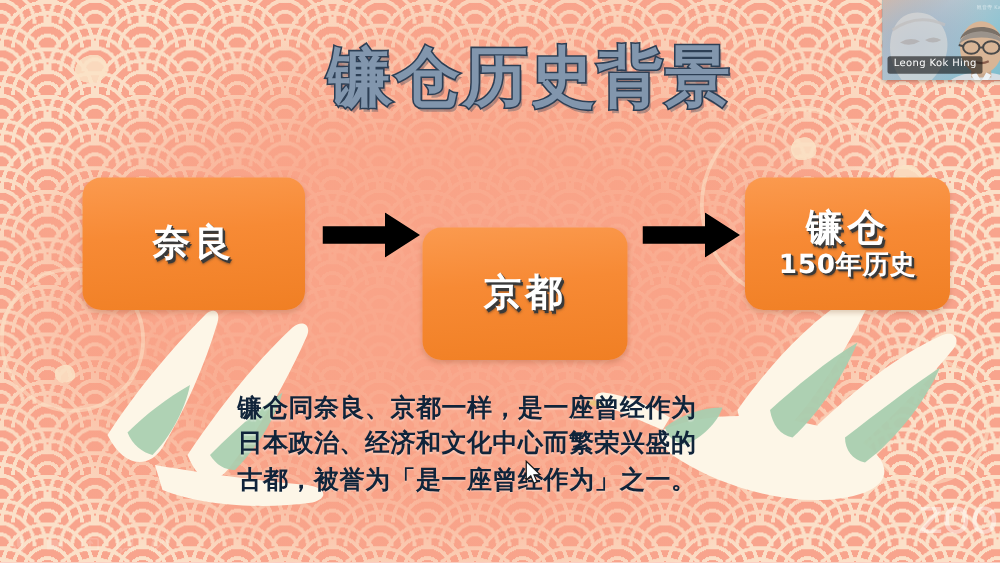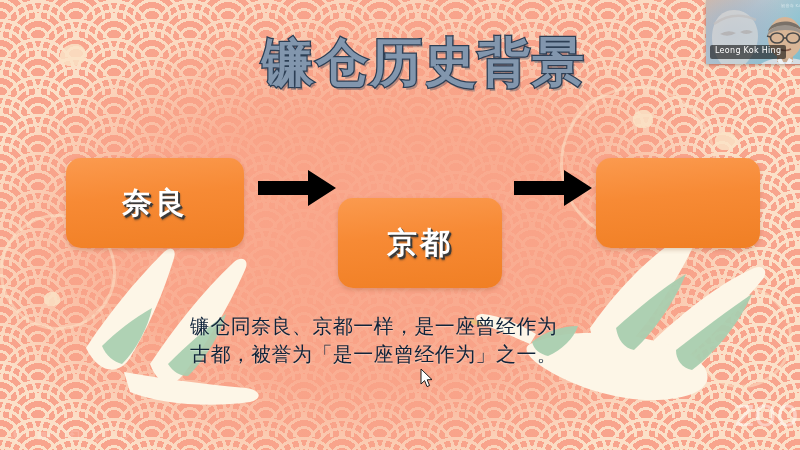--- a/index.html
+++ b/index.html
@@ -103,23 +103,23 @@
 
   
   #flow-row {
     position: absolute;
     left: 0; right: 0;
     top: 142px;
     height: 92px;
   }
   .flow-box {
     position: absolute;
-    top: 16px;
+    top: 0;
     width: 178px;
-    height: 90px;
+    height: 106px;
     border-radius: 15px;
     background: linear-gradient(175deg, #fb9a4f 0%, #f78a35 42%, #f07f24 100%);
     box-shadow: 0 2px 4px rgba(120,60,20,0.22);
     display: flex;
     flex-direction: column;
     align-items: center;
     justify-content: center;
     gap: 1px;
   }
   .flow-box.box-2 { width: 164px; }
@@ -158,21 +158,21 @@
   .arrow-1 { left: 258px; }
   .arrow-2 { left: 514px; }
 
   
   #body-text {
     position: absolute;
     left: 190px;
     top: 312px;
     width: 470px;
     font-size: 20px;
-    font-weight: normal;
+    font-weight: bold;
     line-height: 1.42;
     color: #10243a;
     letter-spacing: 0.4px;
     text-shadow: 0 1px 1px rgba(255,255,255,0.35);
   }
   #body-text .line { display: block; white-space: nowrap; }
 
   
   #mouse-cursor {
     position: absolute;
@@ -326,25 +326,28 @@
 
     <div class="flow-box box-2">
       <div class="box-title">京都</div>
     </div>
 
     <svg class="flow-arrow arrow-2" viewBox="0 0 78 36">
       <path d="M0 11 H50 V0 L78 18 L50 36 V25 H0 Z" fill="#000000"></path>
     </svg>
 
     <div class="flow-box box-3">
+      <div class="box-title">镰仓</div>
+      <div class="box-sub">150年历史</div>
     </div>
   </div>
 
   <div id="body-text">
     <span class="line">镰仓同奈良、京都一样，是一座曾经作为</span>
+    <span class="line">日本政治、经济和文化中心而繁荣兴盛的</span>
     <span class="line">古都，被誉为「是一座曾经作为」之一。</span>
   </div>
 
   <svg id="mouse-cursor" viewBox="0 0 14 20">
     <path d="M1 1 L1 16 L4.6 12.6 L7 18.6 L9.6 17.5 L7.2 11.8 L12 11.6 Z" fill="#ffffff" stroke="#1b1b1b" stroke-width="1"></path>
   </svg>
 
   <div id="zoom-watermark">zoom</div>
 
   <div id="ghost-toolbar">

